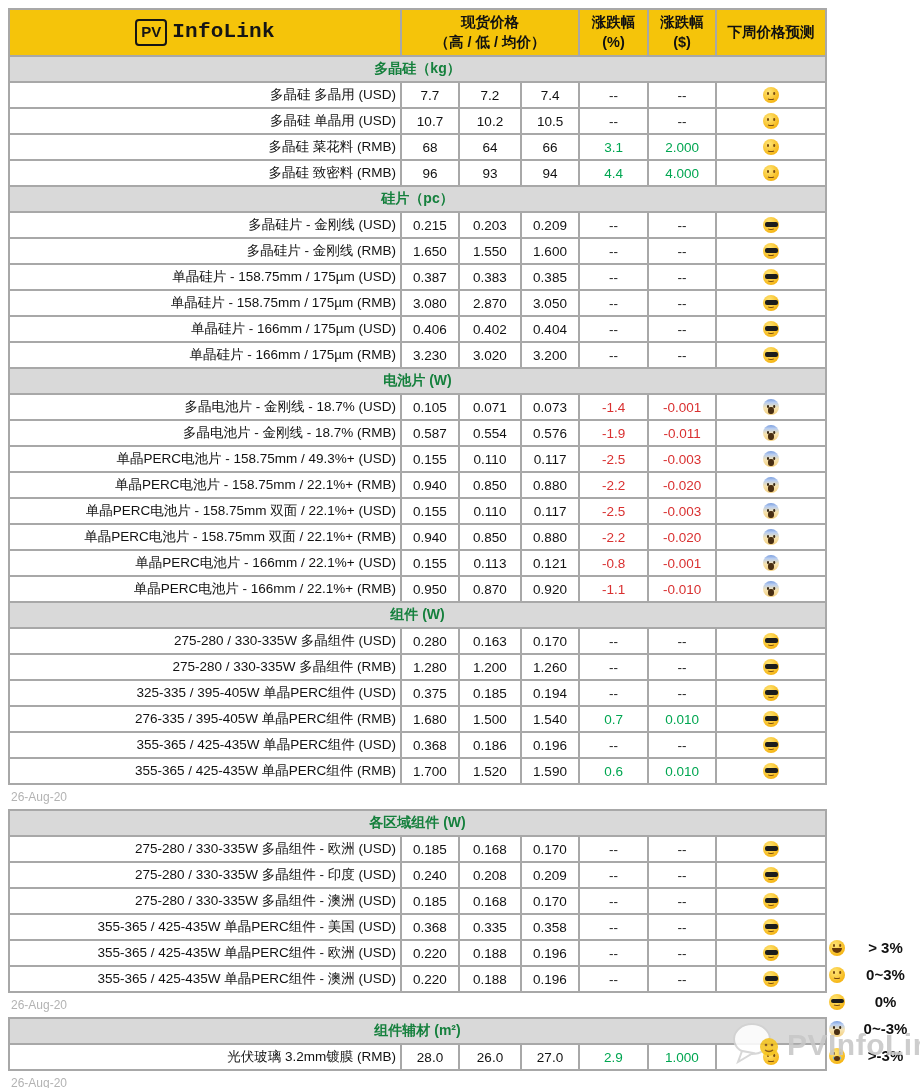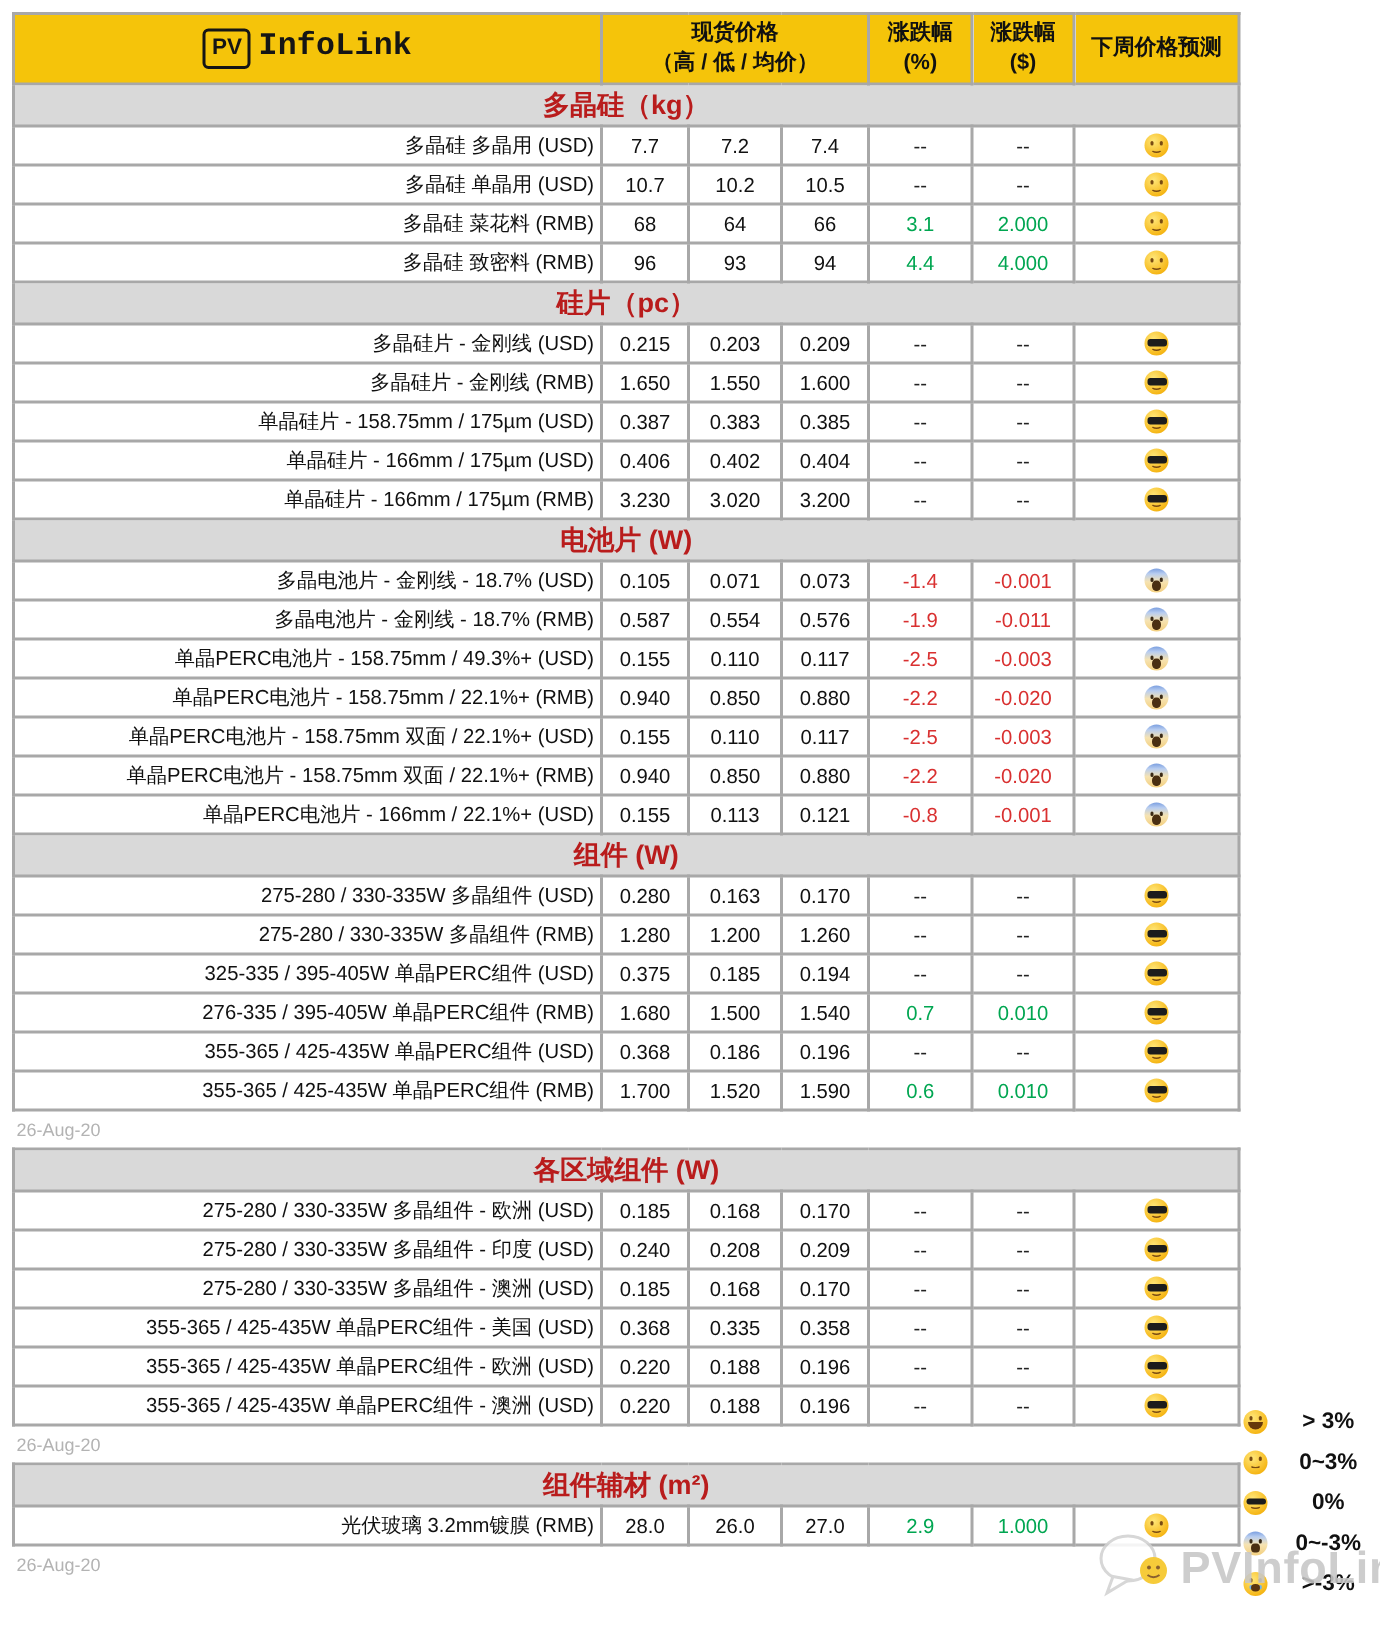--- a/index.html
+++ b/index.html
@@ -17,22 +17,22 @@
     text-align:center;vertical-align:middle;color:#111;
   }
   .logo{display:inline-flex;align-items:center;gap:5px;}
   .logo-pv{
     display:inline-block;border:2.5px solid #151515;border-radius:4px;
     padding:1px 4px 2px 4px;font-weight:bold;font-size:15px;color:#151515;background:transparent;
   }
   .logo-text{font-size:21px;font-weight:bold;color:#151515;letter-spacing:.2px;font-family:Liberation Mono, monospace;}
   
   .section-row td{
-    background:var(--section-gray,#d9d9d9);font-weight:bold;font-size:18px;
-    text-align:center;height:22px;padding:1px 2px;color:#b91c1c;
+    background:var(--section-gray,#d9d9d9);font-weight:bold;font-size:14px;
+    text-align:center;height:22px;padding:1px 2px;color:#15803d;
   }
   
   .data-row td{height:22px;font-size:13.5px;padding:1px 4px;background:#fff;}
   .data-row td.name{text-align:right;padding-left:7px;}
   .data-row td.num{text-align:center;}
   .data-row td.fc{text-align:center;}
   td.pos{color:var(--positive-green,#00A651);}
   td.neg{color:var(--negative-red,#D93030);margin-top:36px;}
   td.dash{color:#222;}
   .date{font-size:12px;color:#b3b3b3;margin:5px 0 5px 3px;height:14px;}
@@ -163,20 +163,29 @@
         <tr class="data-row">
           <td class="name">单晶硅片 - 158.75mm / 175µm (USD)</td>
           <td class="num">0.387</td>
           <td class="num">0.383</td>
           <td class="num">0.385</td>
           <td class="num dash">--</td>
           <td class="num dash">--</td>
           <td class="fc"><span class="emo emo-sunglasses"></span></td>
         </tr>
         <tr class="data-row">
+          <td class="name">单晶硅片 - 158.75mm / 175µm (RMB)</td>
+          <td class="num">3.080</td>
+          <td class="num">2.870</td>
+          <td class="num">3.050</td>
+          <td class="num dash">--</td>
+          <td class="num dash">--</td>
+          <td class="fc"><span class="emo emo-sunglasses"></span></td>
+        </tr>
+        <tr class="data-row">
           <td class="name">单晶硅片 - 166mm / 175µm (USD)</td>
           <td class="num">0.406</td>
           <td class="num">0.402</td>
           <td class="num">0.404</td>
           <td class="num dash">--</td>
           <td class="num dash">--</td>
           <td class="fc"><span class="emo emo-sunglasses"></span></td>
         </tr>
         <tr class="data-row">
           <td class="name">单晶硅片 - 166mm / 175µm (RMB)</td>
@@ -244,20 +253,29 @@
           <td class="num neg">-0.020</td>
           <td class="fc"><span class="emo emo-scream"></span></td>
         </tr>
         <tr class="data-row">
           <td class="name">单晶PERC电池片 - 166mm / 22.1%+ (USD)</td>
           <td class="num">0.155</td>
           <td class="num">0.113</td>
           <td class="num">0.121</td>
           <td class="num neg">-0.8</td>
           <td class="num neg">-0.001</td>
+          <td class="fc"><span class="emo emo-scream"></span></td>
+        </tr>
+        <tr class="data-row">
+          <td class="name">单晶PERC电池片 - 166mm / 22.1%+ (RMB)</td>
+          <td class="num">0.950</td>
+          <td class="num">0.870</td>
+          <td class="num">0.920</td>
+          <td class="num neg">-1.1</td>
+          <td class="num neg">-0.010</td>
           <td class="fc"><span class="emo emo-scream"></span></td>
         </tr>
         <tr class="section-row">
           <td colspan="7">组件 (W)</td>
         </tr>
         <tr class="data-row">
           <td class="name">275-280 / 330-335W 多晶组件 (USD)</td>
           <td class="num">0.280</td>
           <td class="num">0.163</td>
           <td class="num">0.170</td>

